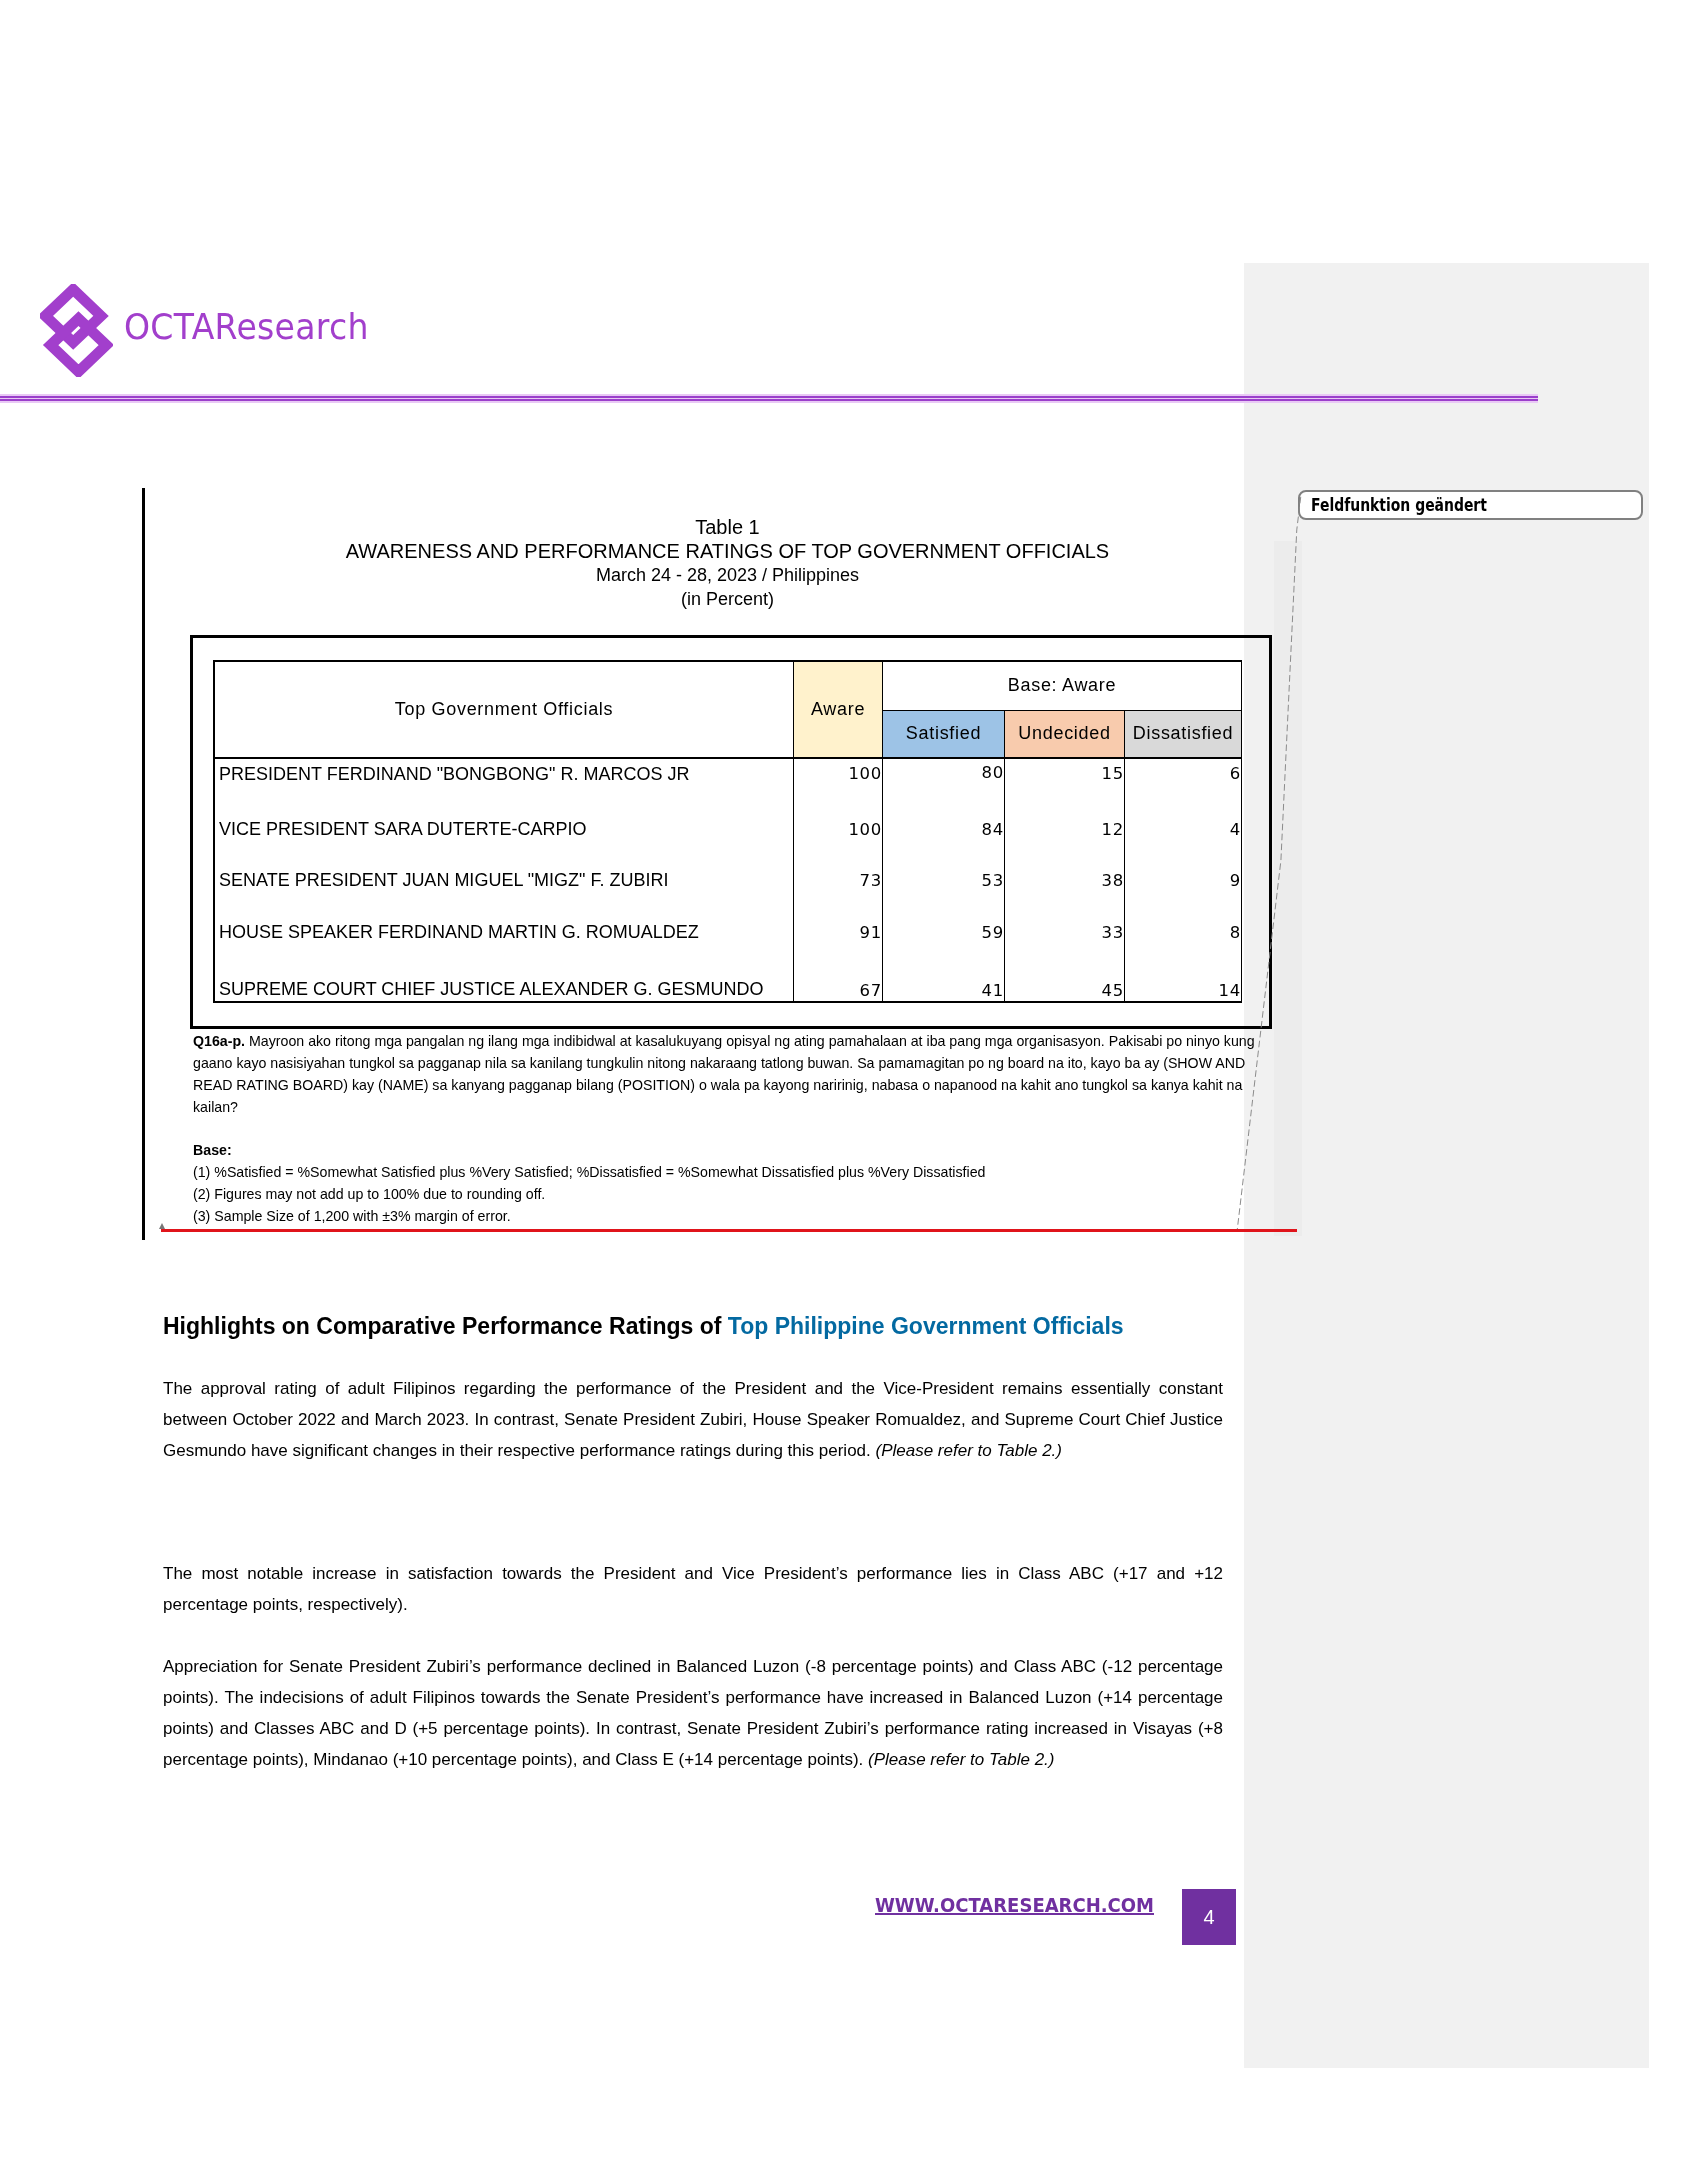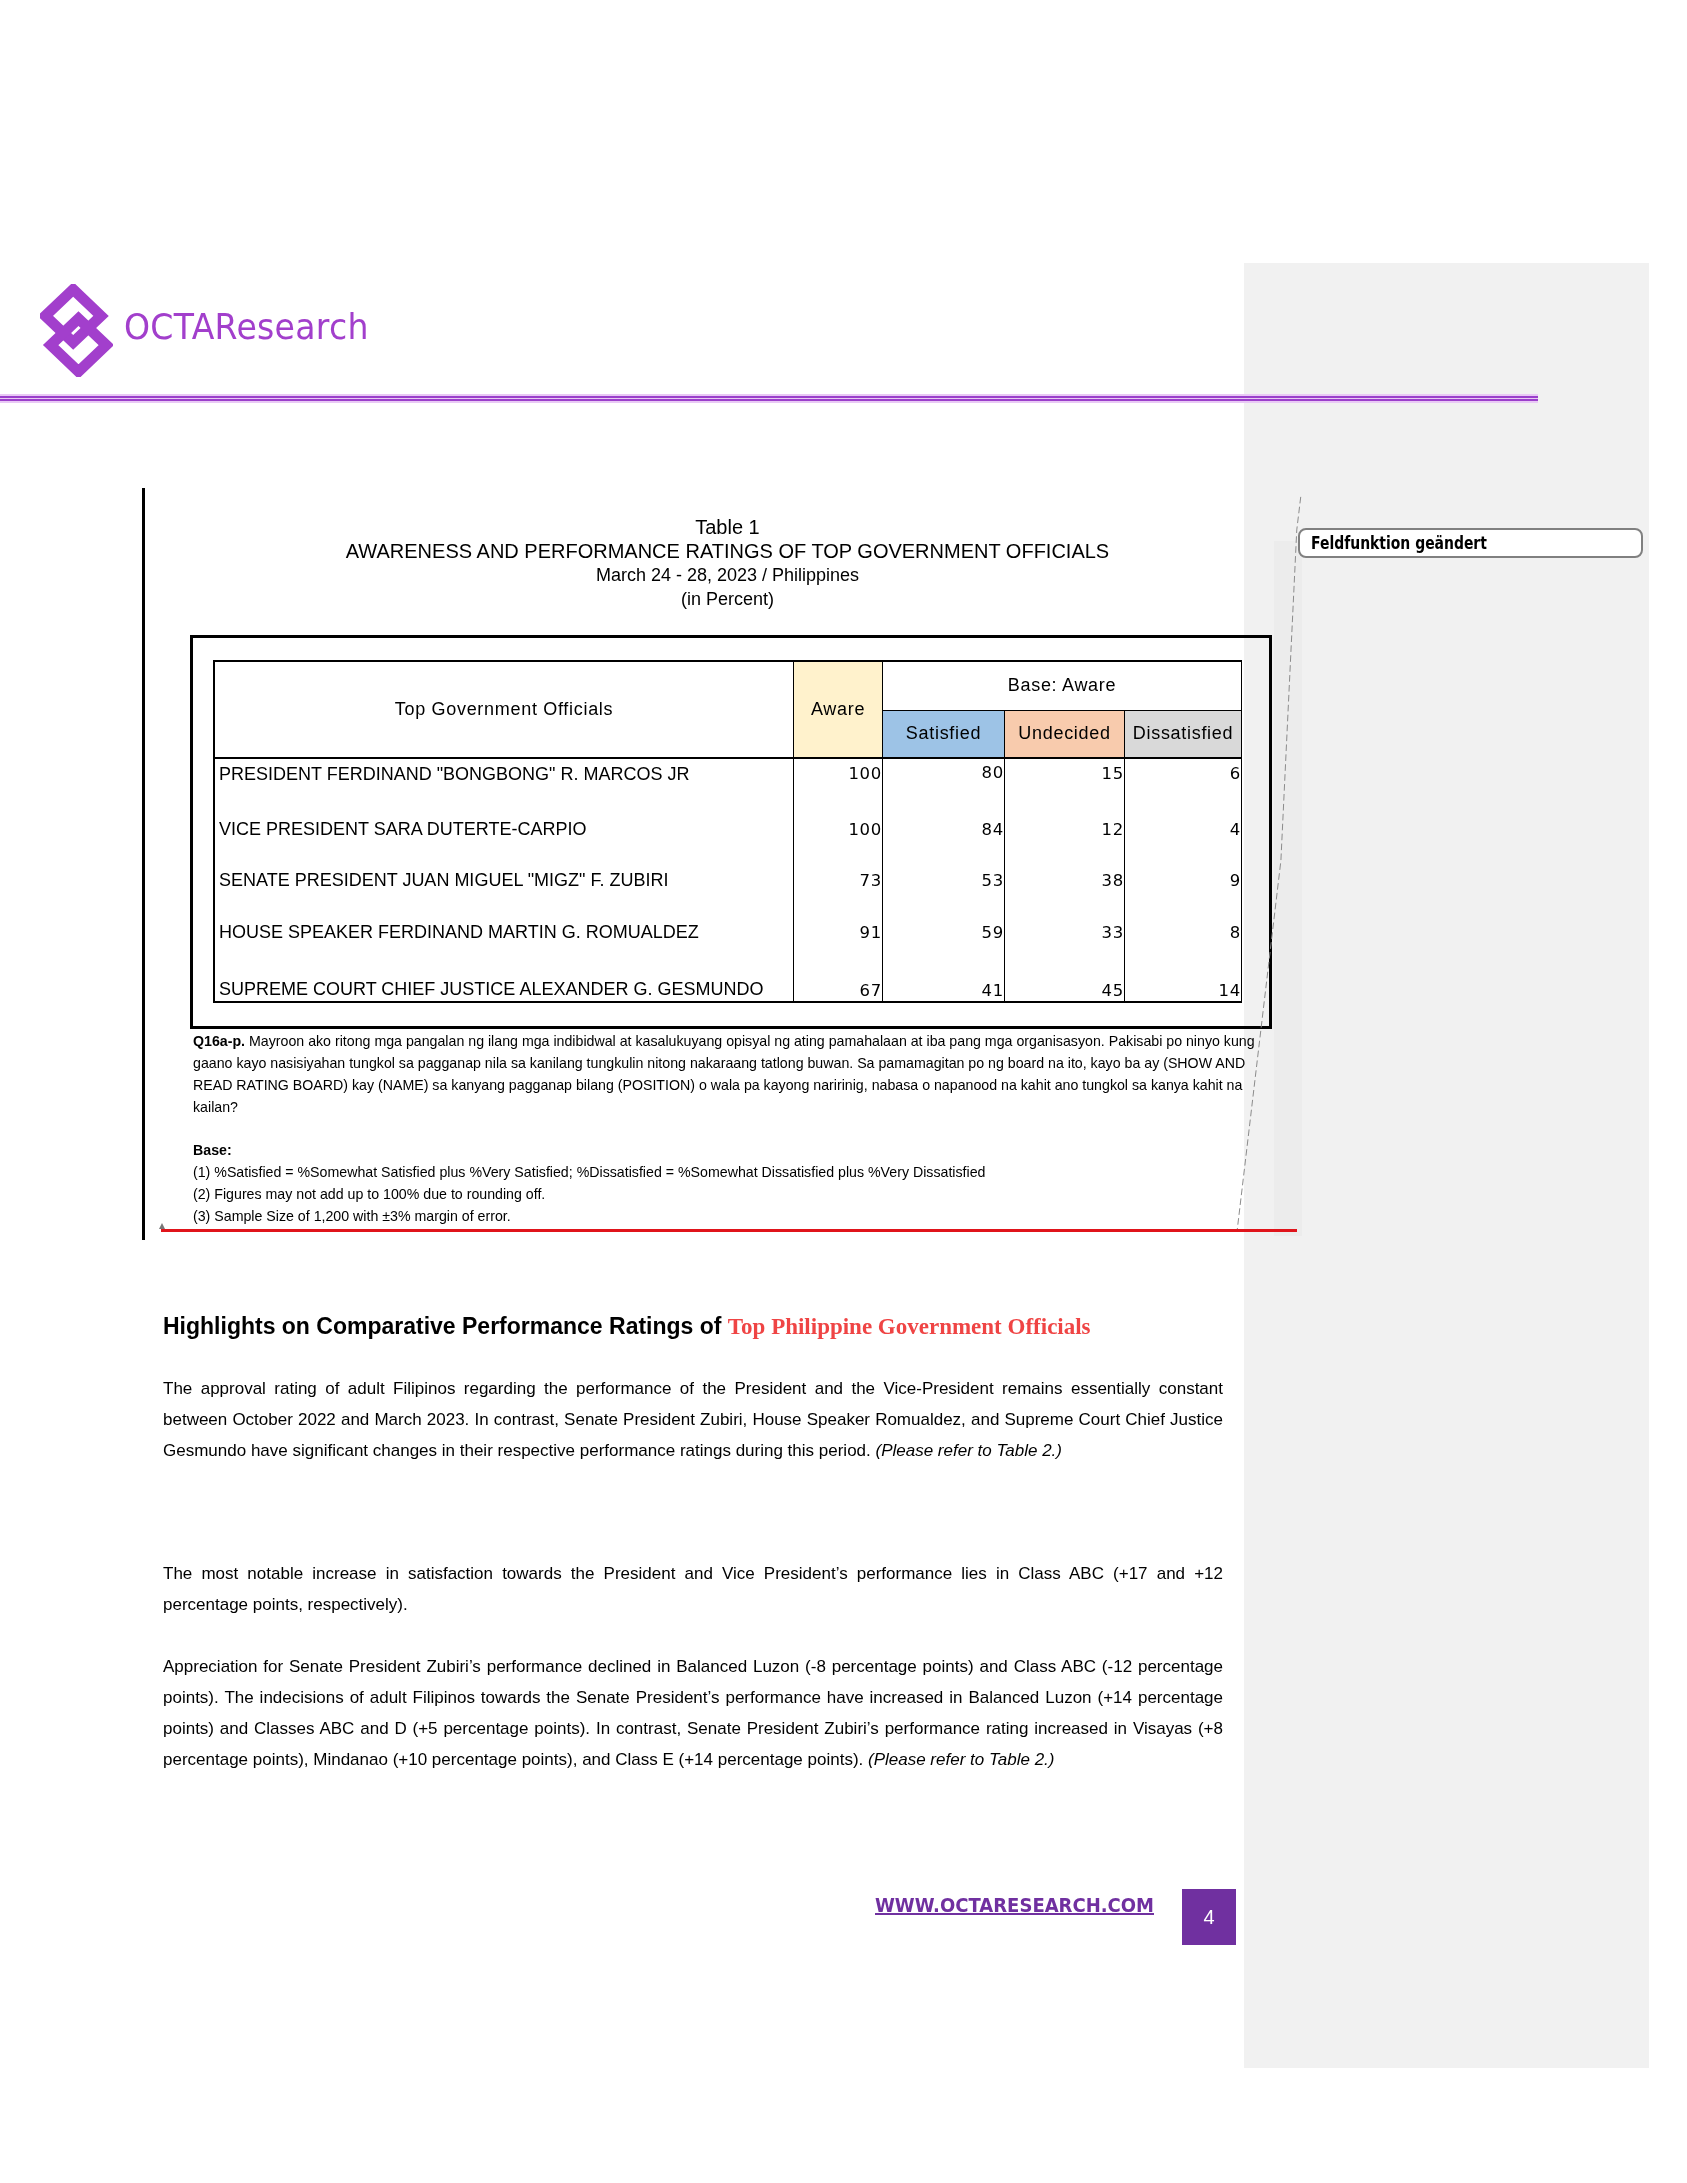--- a/index.html
+++ b/index.html
@@ -3,21 +3,21 @@
 <meta charset="utf-8">
 <style>
   html, body { margin:0; padding:0; }
   body { width:1687px; height:2183px; background:#ffffff; position:relative; overflow:hidden;
          font-family:"Liberation Sans", sans-serif; color:#000; }
   .abs { position:absolute; }
 
   
   #markup-pane { left:1244px; top:263px; width:405px; height:1805px; background:#f1f1f1; }
   #comment-balloon { left:1298px; top:490px; width:345px; height:30px; background:#fff;
-     border:2px solid #808080; border-radius:8px; box-sizing:border-box;margin-top:38px; }
+     border:2px solid #808080; border-radius:8px; box-sizing:border-box; }
   #comment-balloon span { position:absolute; left:10.6px; top:3.3px; font-family:"DejaVu Sans", sans-serif;
      font-weight:bold; font-size:17px; letter-spacing:0; transform:scaleX(0.82); transform-origin:left center; white-space:nowrap; }
   #comment-strip { left:1274px; top:541px; width:28px; height:695px; background:#ececec; }
 
   
   #logo-mark { left:40px; top:284px; width:73px; height:93px; }
   #logo-text { left:124px; top:306px; font-size:36px; color:#a23fcc; letter-spacing:0.3px; font-family:"DejaVu Sans", sans-serif; transform:scaleX(0.92); transform-origin:left; white-space:nowrap;}
   #header-rule { left:0; top:394px; width:1538px; height:9.3px; }
   #header-rule .r1 { position:absolute; left:0; top:0; width:100%; height:9.3px; background:#e9c9f5; }
   #header-rule .r2 { position:absolute; left:0; top:2px; width:100%; height:2px; background:#9b3fcb; }
@@ -46,21 +46,21 @@
 
   
   #connector { left:1224px; top:490px; width:86px; height:748px; }
 
   
   #red-rule { left:161px; top:1229px; width:1136px; height:2.6px; background:#e0141b; }
   #red-caret { left:159px; top:1223px; width:0; height:0; border-left:3.3px solid transparent; border-right:3.3px solid transparent; border-bottom:6.6px solid #777; }
 
   
   #highlights-heading { left:163px; top:1313px; font-size:23px; font-weight:bold; white-space:nowrap; }
-  #highlights-heading .accent { color:#ef4444;font-family:Liberation Serif, serif; }
+  #highlights-heading .accent { color:#0369a1; }
   .para { left:163px; width:1060px; font-size:17px; line-height:31px; text-align:justify; }
   #para1 { top:1373px; }
   #para2 { top:1558px; }
   #para3 { top:1651px; }
   .para i { font-style:italic; }
 
   
   #footer-link { left:875px; top:1893px; font-size:20px; font-weight:bold; color:#7030a0; text-decoration:underline; font-family:"DejaVu Sans", sans-serif; transform:scaleX(0.9); transform-origin:left; white-space:nowrap; }
   #page-box { left:1182px; top:1889px; width:54px; height:56px; background:#7030a0; color:#fff; font-size:20px; text-align:center; line-height:56px; }
 </style>

